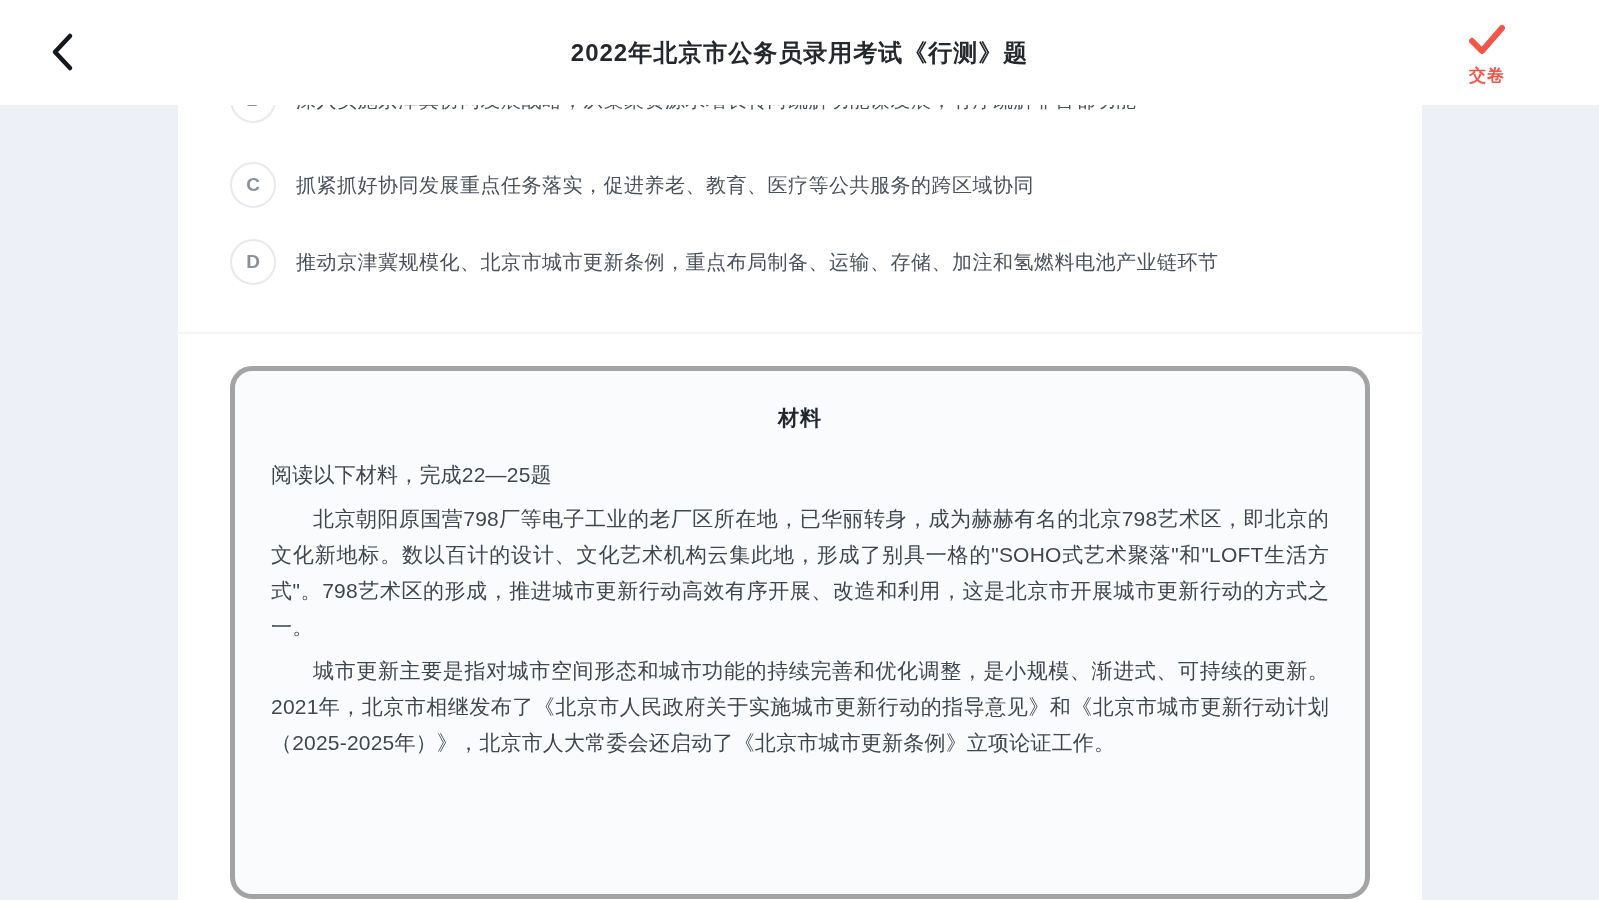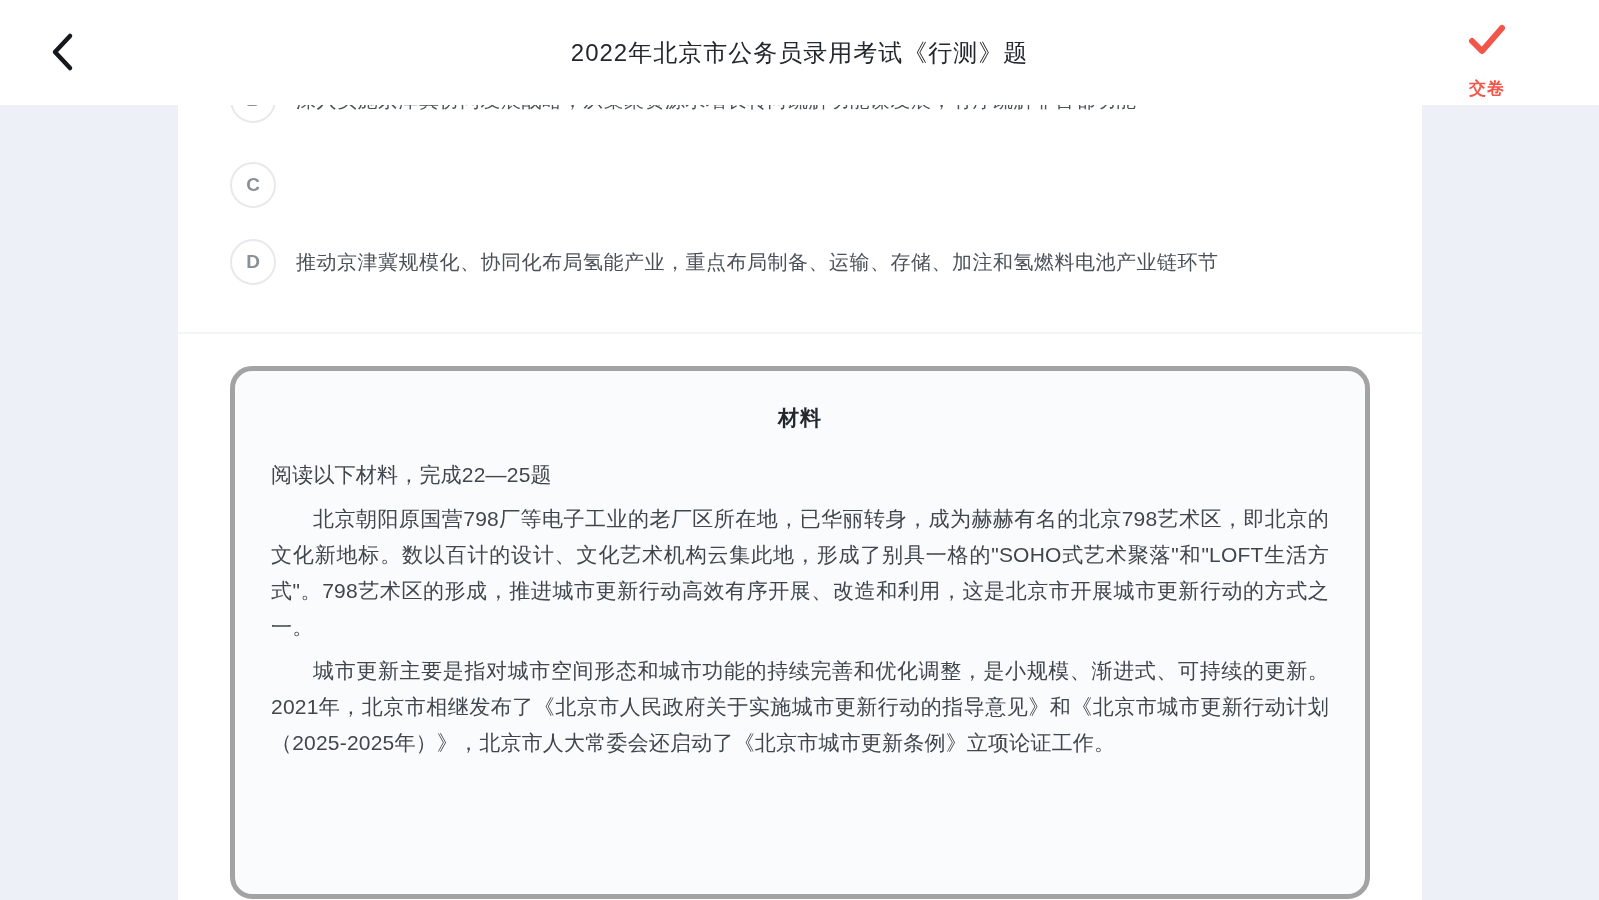--- a/index.html
+++ b/index.html
@@ -19,26 +19,26 @@
     position:absolute;left:0;top:0;width:1599px;height:105px;
     background:#ffffff;z-index:5;
   }
   .back-btn{
     position:absolute;left:40px;top:31px;width:44px;height:46px;
     display:flex;align-items:center;justify-content:center;cursor:pointer;
   }
   .header-title{
     position:absolute;left:200px;right:200px;top:0;height:105px;
     display:flex;align-items:center;justify-content:center;
-    font-size:24px;font-weight:400;color:#24272c;letter-spacing:1px;
+    font-size:24px;font-weight:700;color:#24272c;letter-spacing:1px;
     white-space:nowrap;
   }
   .submit-btn{
     position:absolute;right:84px;top:24px;width:56px;
-    display:flex;flex-direction:column;align-items:center;gap:17px;
+    display:flex;flex-direction:column;align-items:center;gap:4px;
     cursor:pointer;
   }
   .submit-label{
     font-size:17px;font-weight:600;color:#f2564a;letter-spacing:1px;
   }
   
   .option-row{
     position:absolute;left:0;width:1244px;box-sizing:border-box;
     padding-left:52px;padding-right:36px;
     display:flex;align-items:center;gap:20px;
@@ -82,25 +82,26 @@
 
 <div class="content-col">
 
   <div class="option-row row-b">
     <div class="option-circle">B</div>
     <div class="option-text">深入实施京津冀协同发展战略，从集聚资源求增长转向疏解功能谋发展，有序疏解非首都功能</div>
   </div>
 
   <div class="option-row row-c">
     <div class="option-circle">C</div>
+    <div class="option-text">抓紧抓好协同发展重点任务落实，促进养老、教育、医疗等公共服务的跨区域协同</div>
   </div>
 
   <div class="option-row row-d">
     <div class="option-circle">D</div>
-    <div class="option-text">推动京津冀规模化、协同化布局氢能产业，重点布局制备、运输、存储、加注和氢燃料电池产业链环节</div>
+    <div class="option-text">推动京津冀规模化、北京市城市更新条例，重点布局制备、运输、存储、加注和氢燃料电池产业链环节</div>
   </div>
 
   <div class="divider"></div>
 
   <div class="material-card">
     <div class="material-title">材料</div>
     <div class="material-body">
       <p>阅读以下材料，完成22—25题</p>
       <p class="indent">北京朝阳原国营798厂等电子工业的老厂区所在地，已华丽转身，成为赫赫有名的北京798艺术区，即北京的文化新地标。数以百计的设计、文化艺术机构云集此地，形成了别具一格的"SOHO式艺术聚落"和"LOFT生活方式"。798艺术区的形成，推进城市更新行动高效有序开展、改造和利用，这是北京市开展城市更新行动的方式之一。</p>
       <p class="indent">城市更新主要是指对城市空间形态和城市功能的持续完善和优化调整，是小规模、渐进式、可持续的更新。2021年，北京市相继发布了《北京市人民政府关于实施城市更新行动的指导意见》和《北京市城市更新行动计划（2025-2025年）》，北京市人大常委会还启动了《北京市城市更新条例》立项论证工作。</p>

